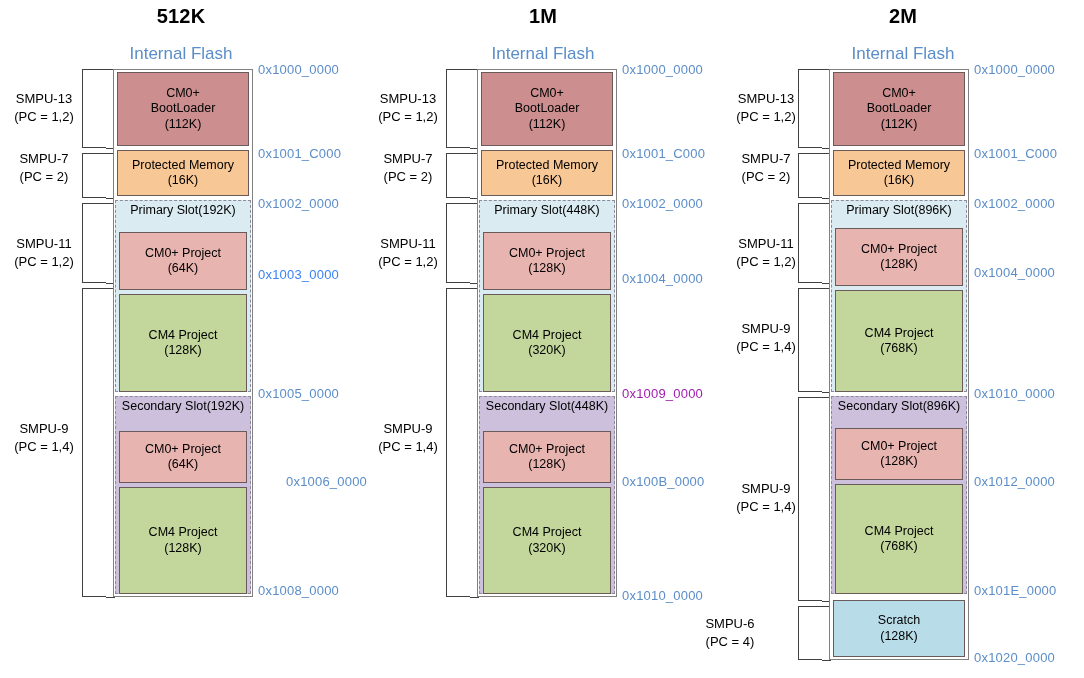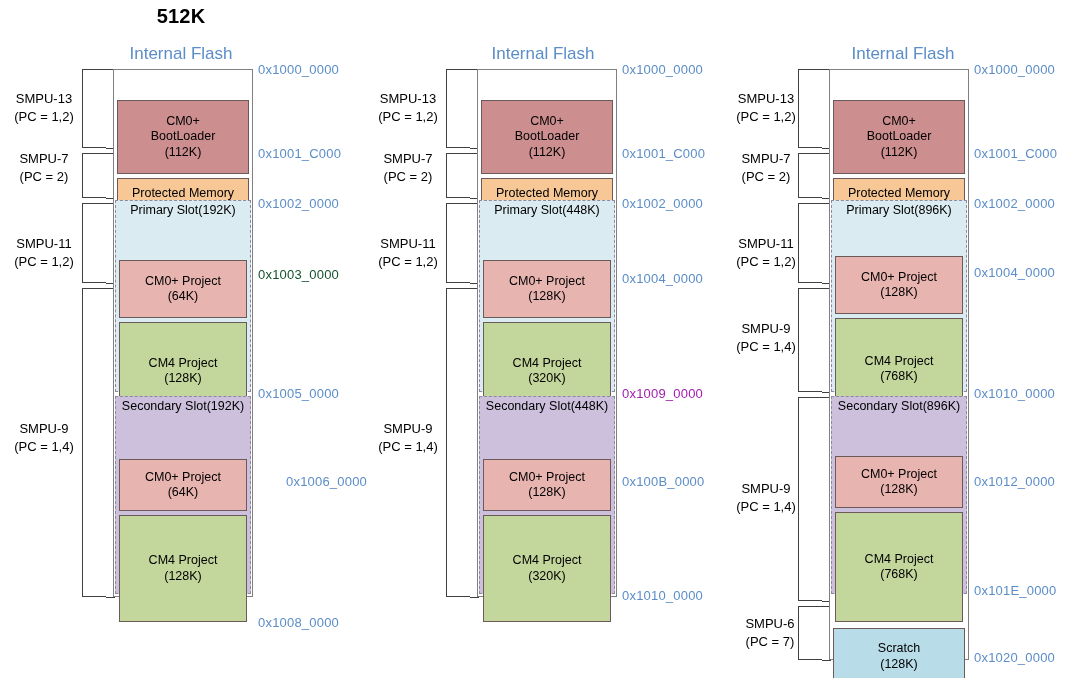--- a/index.html
+++ b/index.html
@@ -38,21 +38,20 @@
     border:1.5px solid #6b5a5a;
     display:flex;
     flex-direction:column;
     align-items:center;
     justify-content:center;
     font-size:12.5px;
     line-height:1.22;
     text-align:center;
     color:#000;
     overflow:hidden;
-    margin-top:28px;
   }
   .block .ln{display:block;white-space:nowrap;}
   
   .slot{
     position:absolute;
     box-sizing:border-box;
     border:1.5px dashed #8a8a9a;
     overflow:hidden;
   }
   .slot-title{
@@ -157,25 +156,26 @@
       <span class="ln">CM0+ Project</span>
       <span class="ln">(64K)</span>
     </div>
     <div class="block" style="left: 119px; top: 487px; width: 128px; height: 107px; background: rgb(195, 214, 155);">
       <span class="ln">CM4 Project</span>
       <span class="ln">(128K)</span>
     </div>
     <div class="addr" style="left: 258px; top: 62px; color: rgb(91, 141, 200);">0x1000_0000</div>
     <div class="addr" style="left: 258px; top: 146px; color: rgb(91, 141, 200);">0x1001_C000</div>
     <div class="addr" style="left: 258px; top: 196px; color: rgb(91, 141, 200);">0x1002_0000</div>
-    <div class="addr" style="left: 258px; top: 267px; color: #14532d;">0x1003_0000</div>
+    <div class="addr" style="left: 258px; top: 267px; color: #3b82f6;">0x1003_0000</div>
     <div class="addr" style="left: 258px; top: 386px; color: rgb(91, 141, 200);">0x1005_0000</div>
     <div class="addr" style="left: 258px; top: 474px; color: rgb(91, 141, 200); margin-left: 28px;">0x1006_0000</div>
-    <div class="addr" style="left: 258px; top: 583px; color: rgb(91, 141, 200); margin-top: 32px;">0x1008_0000</div>
+    <div class="addr" style="left: 258px; top: 583px; color: rgb(91, 141, 200);">0x1008_0000</div>
     <div class="column" style="left: 362px;">
+      <div class="col-title">1M</div>
       <div class="flash-label" style="color: rgb(91, 141, 200);">Internal Flash</div>
     </div>
     <div class="bracket" style="left: 446px; top: 69px; width: 24px; height: 79px;"></div>
     <div class="tick" style="left: 470px; top: 69px; width: 9px;"></div>
     <div class="tick" style="left: 470px; top: 148px; width: 9px;"></div>
     <div class="bracket" style="left: 446px; top: 153px; width: 24px; height: 45px;"></div>
     <div class="tick" style="left: 470px; top: 153px; width: 9px;"></div>
     <div class="tick" style="left: 470px; top: 198px; width: 9px;"></div>
     <div class="bracket" style="left: 446px; top: 203px; width: 24px; height: 80px;"></div>
     <div class="tick" style="left: 470px; top: 203px; width: 9px;"></div>
@@ -232,20 +232,21 @@
       <span class="ln">(320K)</span>
     </div>
     <div class="addr" style="left: 622px; top: 62px; color: rgb(91, 141, 200);">0x1000_0000</div>
     <div class="addr" style="left: 622px; top: 146px; color: rgb(91, 141, 200);">0x1001_C000</div>
     <div class="addr" style="left: 622px; top: 196px; color: rgb(91, 141, 200);">0x1002_0000</div>
     <div class="addr" style="left: 622px; top: 271px; color: rgb(91, 141, 200);">0x1004_0000</div>
     <div class="addr" style="left: 622px; top: 386px; color: #a21caf;">0x1009_0000</div>
     <div class="addr" style="left: 622px; top: 474px; color: rgb(91, 141, 200);">0x100B_0000</div>
     <div class="addr" style="left: 622px; top: 588px; color: rgb(91, 141, 200);">0x1010_0000</div>
     <div class="column" style="left: 722px;">
+      <div class="col-title">2M</div>
       <div class="flash-label" style="color: rgb(91, 141, 200);">Internal Flash</div>
     </div>
     <div class="bracket" style="left: 798px; top: 69px; width: 24px; height: 79px;"></div>
     <div class="tick" style="left: 822px; top: 69px; width: 9px;"></div>
     <div class="tick" style="left: 822px; top: 148px; width: 9px;"></div>
     <div class="bracket" style="left: 798px; top: 153px; width: 24px; height: 45px;"></div>
     <div class="tick" style="left: 822px; top: 153px; width: 9px;"></div>
     <div class="tick" style="left: 822px; top: 198px; width: 9px;"></div>
     <div class="bracket" style="left: 798px; top: 203px; width: 24px; height: 80px;"></div>
     <div class="tick" style="left: 822px; top: 203px; width: 9px;"></div>
@@ -272,23 +273,23 @@
       <div>(PC = 1,2)</div>
     </div>
     <div class="smpu-label" style="left: 730px; width: 72px; top: 320px;">
       <div>SMPU-9</div>
       <div>(PC = 1,4)</div>
     </div>
     <div class="smpu-label" style="left: 730px; width: 72px; top: 480px;">
       <div>SMPU-9</div>
       <div>(PC = 1,4)</div>
     </div>
-    <div class="smpu-label" style="left: 734px; width: 72px; top: 615px;">
+    <div class="smpu-label" style="left: 694px; width: 72px; top: 615px;">
       <div>SMPU-6</div>
-      <div>(PC = 7)</div>
+      <div>(PC = 4)</div>
     </div>
     <div class="frame" style="left: 829px; top: 69px; width: 140px; height: 591px; border-color: rgb(128, 128, 128);"></div>
     <div class="block" style="left: 833px; top: 72px; width: 132px; height: 74px; background: rgb(204, 142, 142);">
       <span class="ln">CM0+</span>
       <span class="ln">BootLoader</span>
       <span class="ln">(112K)</span>
     </div>
     <div class="block" style="left: 833px; top: 150px; width: 132px; height: 46px; background: rgb(247, 199, 149);">
       <span class="ln">Protected Memory</span>
       <span class="ln">(16K)</span>

